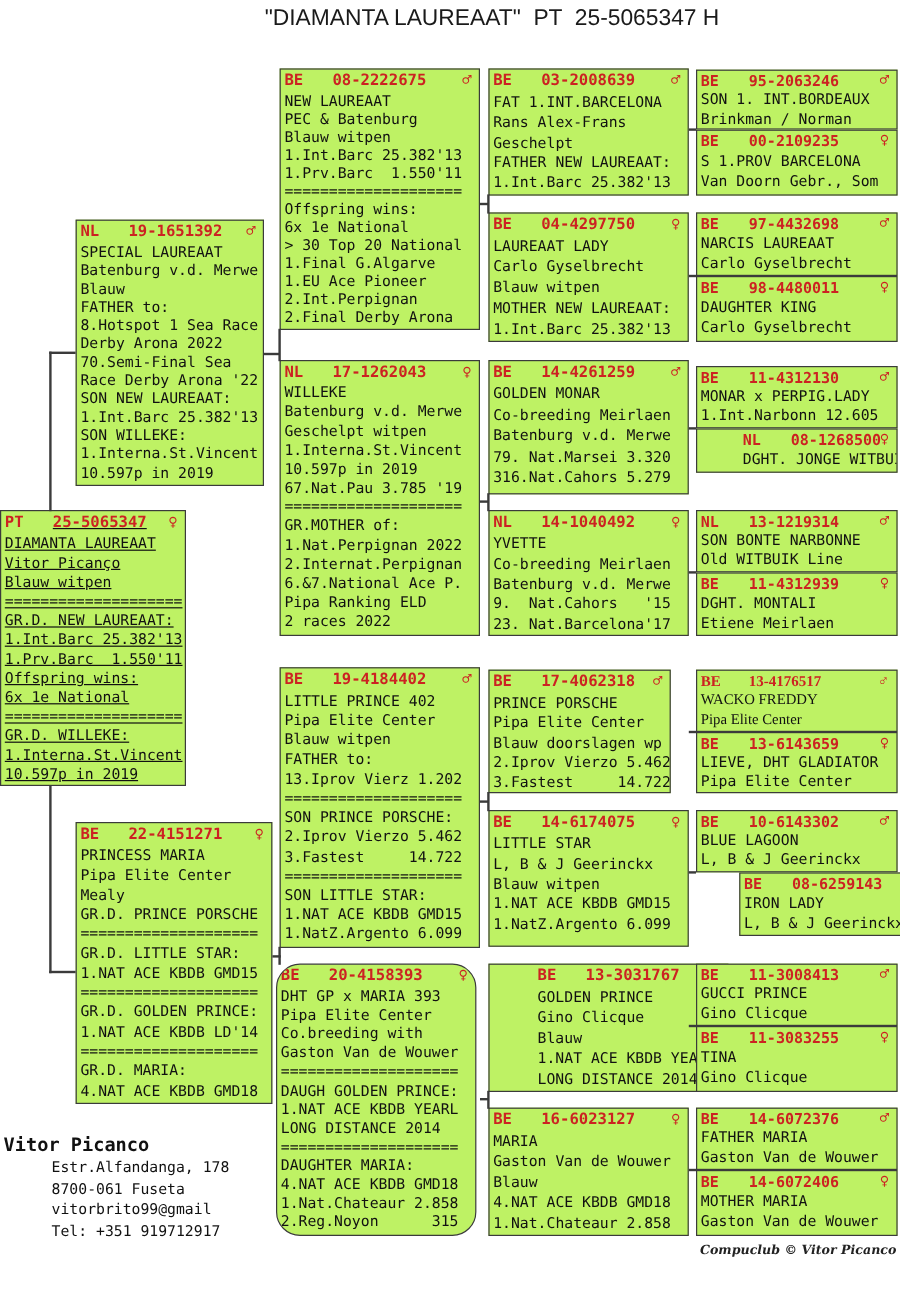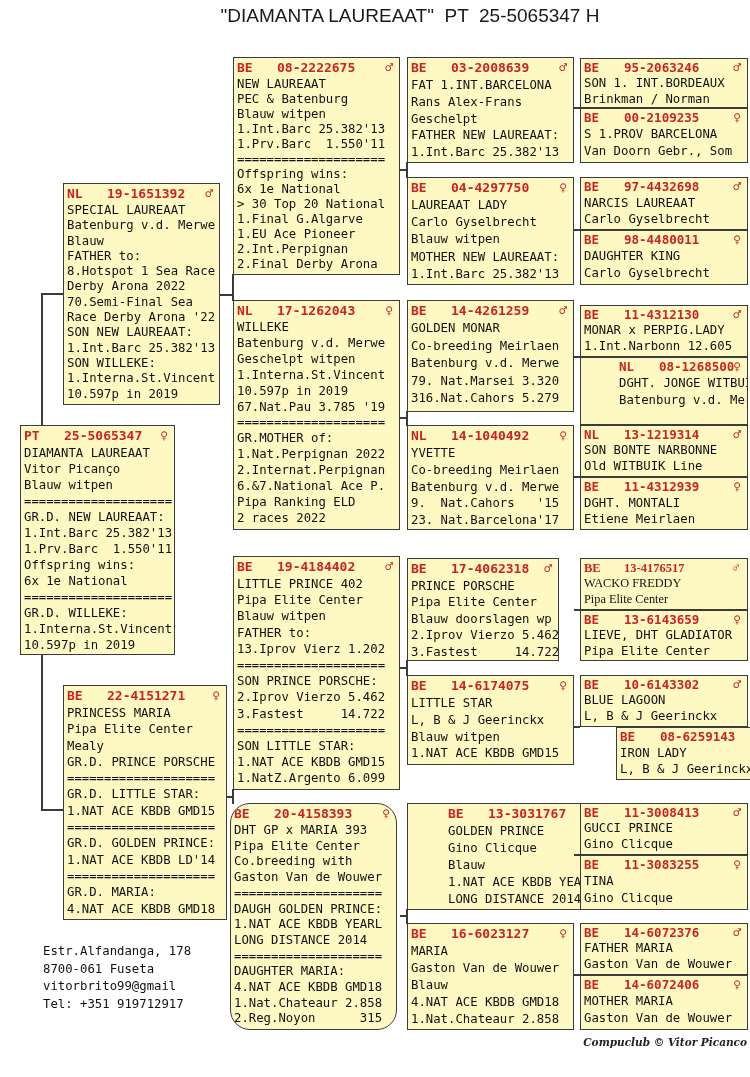--- a/index.html
+++ b/index.html
@@ -1,42 +1,42 @@
 <!DOCTYPE html>
 <html style="--red: #cc2222;"><head>
 <meta charset="utf-8">
 <style>
   html,body{margin:0;padding:0;background:#fff;}
   #page{position:relative;width:750px;height:1077px;background:#fff;overflow:hidden;
         font-family:"DejaVu Sans Mono","Liberation Mono",monospace;color:#111;}
   #title{position:absolute;left:70px;top:5px;width:680px;text-align:center;
          font-family:"Liberation Sans","DejaVu Sans",sans-serif;font-size:19px;color:#1a1a1a;
          white-space:pre;}
-  .pbox{position:absolute;border:1px solid #3b3b3b;background:#fef9c3;box-sizing:border-box;
+  .pbox{position:absolute;border:1px solid #3b3b3b;background:#bef264;box-sizing:border-box;
         padding:2px 3px 0 3px;overflow:hidden;}
   .phead{position:relative;color:var(--red,#cc2222);font-weight:bold;font-size:13px;
          white-space:pre;height:17px;line-height:16px;}
   .pbox.small .phead{height:15px;line-height:14px;font-size:12.5px;}
   .phead .country{display:inline-block;width:40px;}
   .sex{position:absolute;right:3px;top:0;font-size:13px;font-weight:bold;color:var(--red,#cc2222);}
   .pbody div{white-space:pre;font-size:12.3px;color:#111;}
   .conn{position:absolute;background:#3b3b3b;}
   #footer{position:absolute;left:3px;top:943px;}
   #footer .owner-name{font-weight:bold;font-size:15.5px;line-height:22px;white-space:pre;}
   #footer .fline{font-size:12.3px;line-height:17.5px;white-space:pre;margin-left:40px;}
   #credit{position:absolute;right:3px;top:1036px;font-family:"DejaVu Serif","Liberation Serif",serif;
           font-style:italic;font-weight:bold;font-size:10.5px;color:#222;white-space:pre;}
 </style>
 </head>
 <body>
 
 <div id="page">
   <div id="title">"DIAMANTA LAUREAAT"  PT  25-5065347 H</div>
   <div id="tree">
-      <div class="pbox" style="left: 20px; top: 425px; width: 155px; height: 230px;">
+      <div class="pbox" style="left: 0; top: 425px; width: 155px; height: 230px; text-decoration: underline;">
         <div class="phead"><span class="country">PT</span><span>25-5065347</span><span class="sex">♀</span></div>
         <div class="pbody" style="line-height: 16px;">
           <div>DIAMANTA LAUREAAT</div>
           <div>Vitor Picanço</div>
           <div>Blauw witpen</div>
           <div>====================</div>
           <div>GR.D. NEW LAUREAAT:</div>
           <div>1.Int.Barc 25.382'13</div>
           <div>1.Prv.Barc  1.550'11</div>
           <div>Offspring wins:</div>
@@ -198,21 +198,21 @@
       <div class="pbox" style="left: 407px; top: 558px; width: 152px; height: 103px;">
         <div class="phead"><span class="country">BE</span><span>17-4062318</span><span class="sex">♂</span></div>
         <div class="pbody" style="line-height: 16.4px;">
           <div>PRINCE PORSCHE</div>
           <div>Pipa Elite Center</div>
           <div>Blauw doorslagen wp</div>
           <div>2.Iprov Vierzo 5.462</div>
           <div>3.Fastest     14.722</div>
         </div>
       </div>
-      <div class="pbox" style="left: 407px; top: 675px; width: 167px; height: 90px;">
+      <div class="pbox" style="left: 407px; top: 675px; width: 167px; height: 114px;">
         <div class="phead"><span class="country">BE</span><span>14-6174075</span><span class="sex">♀</span></div>
         <div class="pbody" style="line-height: 16.8px;">
           <div>LITTLE STAR</div>
           <div>L, B &amp; J Geerinckx</div>
           <div>Blauw witpen</div>
           <div>1.NAT ACE KBDB GMD15</div>
           <div>1.NatZ.Argento 6.099</div>
         </div>
       </div>
       <div class="pbox" style="left: 407px; top: 803px; width: 200px; height: 107px; padding-left: 40px;">
@@ -263,21 +263,21 @@
           <div>Carlo Gyselbrecht</div>
         </div>
       </div>
       <div class="pbox small" style="left: 580px; top: 305px; width: 168px; height: 52px;">
         <div class="phead"><span class="country">BE</span><span>11-4312130</span><span class="sex">♂</span></div>
         <div class="pbody" style="line-height: 15.8px;">
           <div>MONAR x PERPIG.LADY</div>
           <div>1.Int.Narbonn 12.605</div>
         </div>
       </div>
-      <div class="pbox small" style="left: 580px; top: 357px; width: 168px; height: 68px; padding-left: 38px;">
+      <div class="pbox small" style="left: 580px; top: 357px; width: 168px; height: 37px; padding-left: 38px;">
         <div class="phead"><span class="country">NL</span><span>08-1268500</span><span class="sex">♀</span></div>
         <div class="pbody" style="line-height: 16.5px; text-align: center;">
           <div>DGHT. JONGE WITBUIK</div>
           <div>Batenburg v.d. Merwe</div>
         </div>
       </div>
       <div class="pbox small" style="left: 580px; top: 425px; width: 168px; height: 52px;">
         <div class="phead"><span class="country">NL</span><span>13-1219314</span><span class="sex">♂</span></div>
         <div class="pbody" style="line-height: 15.8px;">
           <div>SON BONTE NARBONNE</div>
@@ -366,19 +366,20 @@
       <div class="conn" style="left: 574px; top: 107px; width: 6px; height: 2px;"></div>
       <div class="conn" style="left: 574px; top: 229px; width: 6px; height: 2px;"></div>
       <div class="conn" style="left: 574px; top: 356px; width: 6px; height: 2px;"></div>
       <div class="conn" style="left: 574px; top: 476px; width: 6px; height: 2px;"></div>
       <div class="conn" style="left: 574px; top: 609px; width: 6px; height: 2px;"></div>
       <div class="conn" style="left: 574px; top: 726px; width: 6px; height: 2px;"></div>
       <div class="conn" style="left: 574px; top: 854px; width: 6px; height: 2px;"></div>
       <div class="conn" style="left: 574px; top: 974px; width: 6px; height: 2px;"></div>
     </div>
   <div id="footer">
+    <div class="owner-name">Vitor Picanco</div>
     <div class="fline">Estr.Alfandanga, 178</div>
     <div class="fline">8700-061 Fuseta</div>
     <div class="fline">vitorbrito99@gmail</div>
     <div class="fline">Tel: +351 919712917</div>
   </div>
   <div id="credit">Compuclub © Vitor Picanco</div>
 </div>
 
 </body></html>

